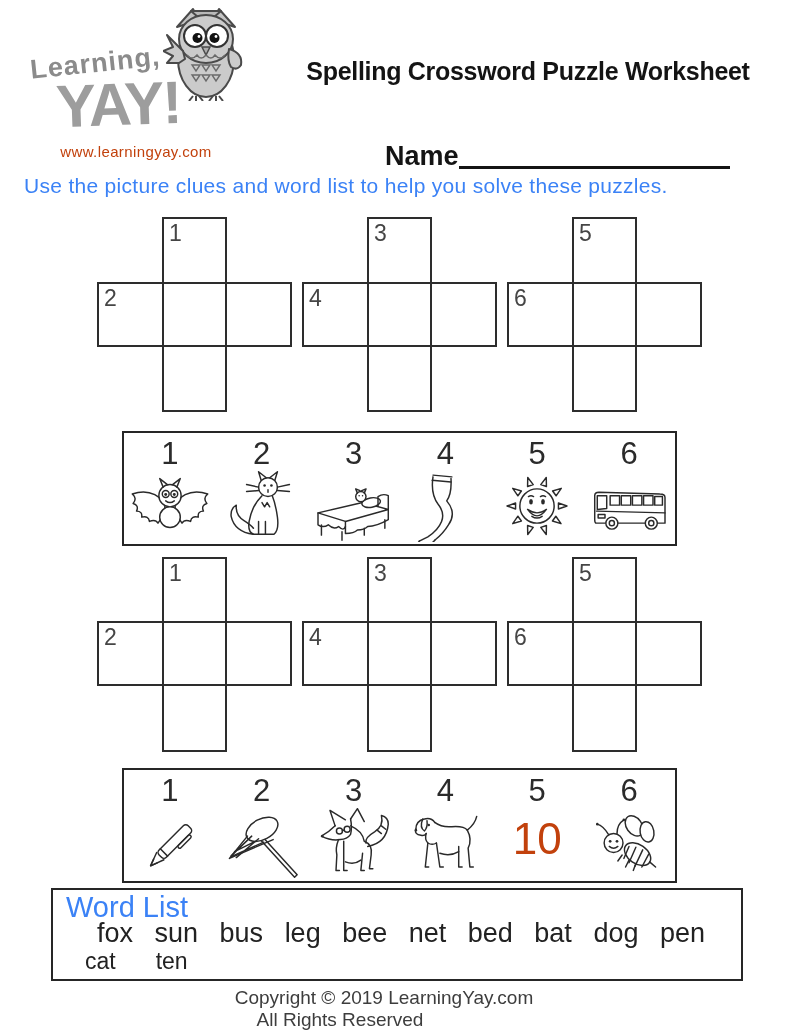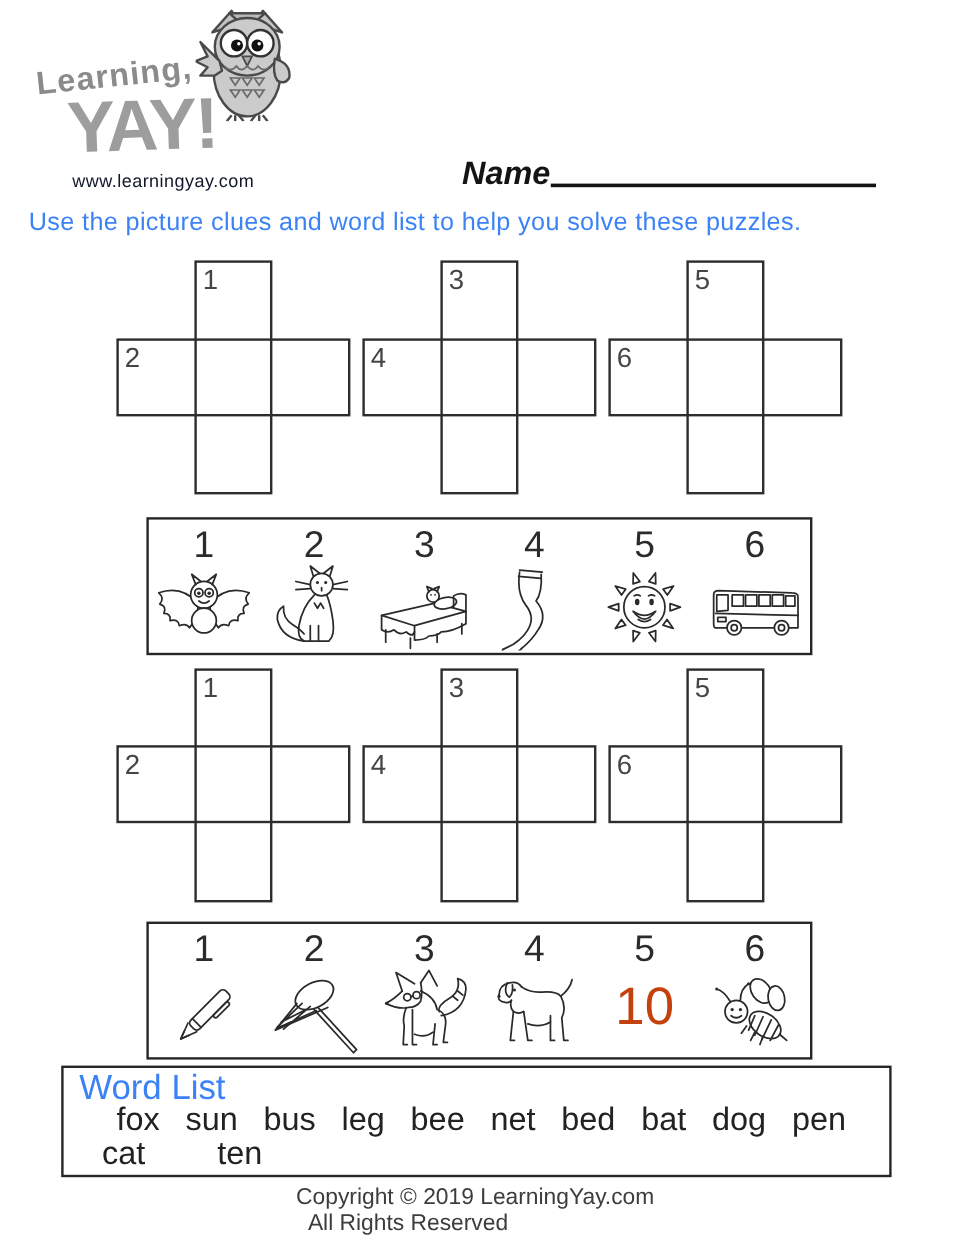--- a/index.html
+++ b/index.html
@@ -7,26 +7,26 @@
   .page {
     position:relative; width:800px; height:1035px; background:#ffffff;
     font-family:"Liberation Sans", sans-serif; overflow:hidden; margin:0 auto;
   }
   
   .logo-word1 { position:absolute; left:30px; top:48px; font-size:27px; font-weight:bold;
     color:#8b8b8b; transform:rotate(-6deg); letter-spacing:1px; }
   .logo-word2 { position:absolute; left:56px; top:70px; font-size:60px; font-weight:bold;
     color:#9d9d9d; letter-spacing:-2px; transform:rotate(-2deg); }
   .logo-site { position:absolute; left:32px; top:143px; width:208px; text-align:center;
-    font-size:15px; color:#0f172a; letter-spacing:0.4px; }
+    font-size:15px; color:#c2410c; letter-spacing:0.4px; }
   .owl { position:absolute; left:163px; top:5px; }
   
   .title { position:absolute; left:270px; top:57px; width:516px; text-align:center;
     font-size:25px; font-weight:bold; color:#141414; letter-spacing:-0.3px; }
-  .name-row { position:absolute; left:385px; top:130px; display:flex; align-items:flex-start;font-style:italic; }
+  .name-row { position:absolute; left:385px; top:142px; display:flex; align-items:center; }
   .name-label { font-size:27px; font-weight:bold; color:#141414; line-height:28px; }
   .name-line { width:271px; border-bottom:3px solid #141414; height:26px; }
   .instruction { position:absolute; left:24px; top:174px; width:770px; font-size:21px;
     color:#3b82f6; white-space:nowrap; letter-spacing:0.3px; }
   
   .rect { position:absolute; border:2px solid #2d2d2d; background:transparent; }
   .v-rect { width:65px; height:195px; }
   .h-rect { width:195px; height:65px; }
   .cnum { position:absolute; left:5px; top:1px; font-size:23px; color:#454545; line-height:26px; }
   
@@ -35,24 +35,24 @@
   .clue-col { flex:1 1 0; display:flex; flex-direction:column; align-items:center; padding-top:5px; }
   .clue-num { font-size:31px; color:#2b2b2b; line-height:32px; }
   .clue-art { margin-top:0px; }
   .big-num { font-size:44px; line-height:60px; color:#c2410c; margin-top:2px; }
   
   .wordlist { position:absolute; left:51px; top:888px; width:692px; height:93px;
     border:2px solid #262626; }
   .wl-title { font-size:29px; color:#3b82f6; margin:2px 0 0 13px; line-height:30px; }
   .wl-row1 { display:flex; justify-content:space-between; padding:0 36px 0 44px;
     font-size:27px; color:#222; line-height:27px; margin-top:-2px; }
-  .wl-row2 { display:flex; gap:60px; padding-left:32px; font-size:27px; color:#222;
+  .wl-row2 { display:flex; gap:40px; padding-left:32px; font-size:23px; color:#222;
     line-height:27px; margin-top:1px; }
   
-  .footer1 { position:absolute; left:12px; top:987px; width:768px; text-align:center;
+  .footer1 { position:absolute; left:0; top:987px; width:768px; text-align:center;
     font-size:19px; color:#3d3d3d; }
   .footer2 { position:absolute; left:0; top:1009px; width:680px; text-align:center;
     font-size:19px; color:#3d3d3d; }
   svg.art { stroke:#2a2a2a; stroke-width:1.7; fill:none; stroke-linecap:round; stroke-linejoin:round; }
   svg.art .fl { fill:#2a2a2a; stroke:none; }
   svg.art .wh { fill:#ffffff; }
 </style>
 </head>
 <body>
 
@@ -90,20 +90,21 @@
         </g>
         <g stroke="#4a4a4a" stroke-width="2" fill="none">
           <path d="M30,91 l-4,5 M33,91 l0,5 M36,91 l4,5"></path>
           <path d="M50,91 l-4,5 M53,91 l0,5 M56,91 l4,5"></path>
         </g>
       </svg>
     </div>
     <div class="logo-site">www.learningyay.com</div>
   </div>
 
+  <div class="title">Spelling Crossword Puzzle Worksheet</div>
   <div class="name-row">
     <span class="name-label">Name</span>
     <span class="name-line"></span>
   </div>
   <div class="instruction">Use the picture clues and word list to help you solve these puzzles.</div>
 
   <div>
     <div class="rect v-rect" style="left:162px; top:217px;">
       <span class="cnum">1</span>
     </div>

